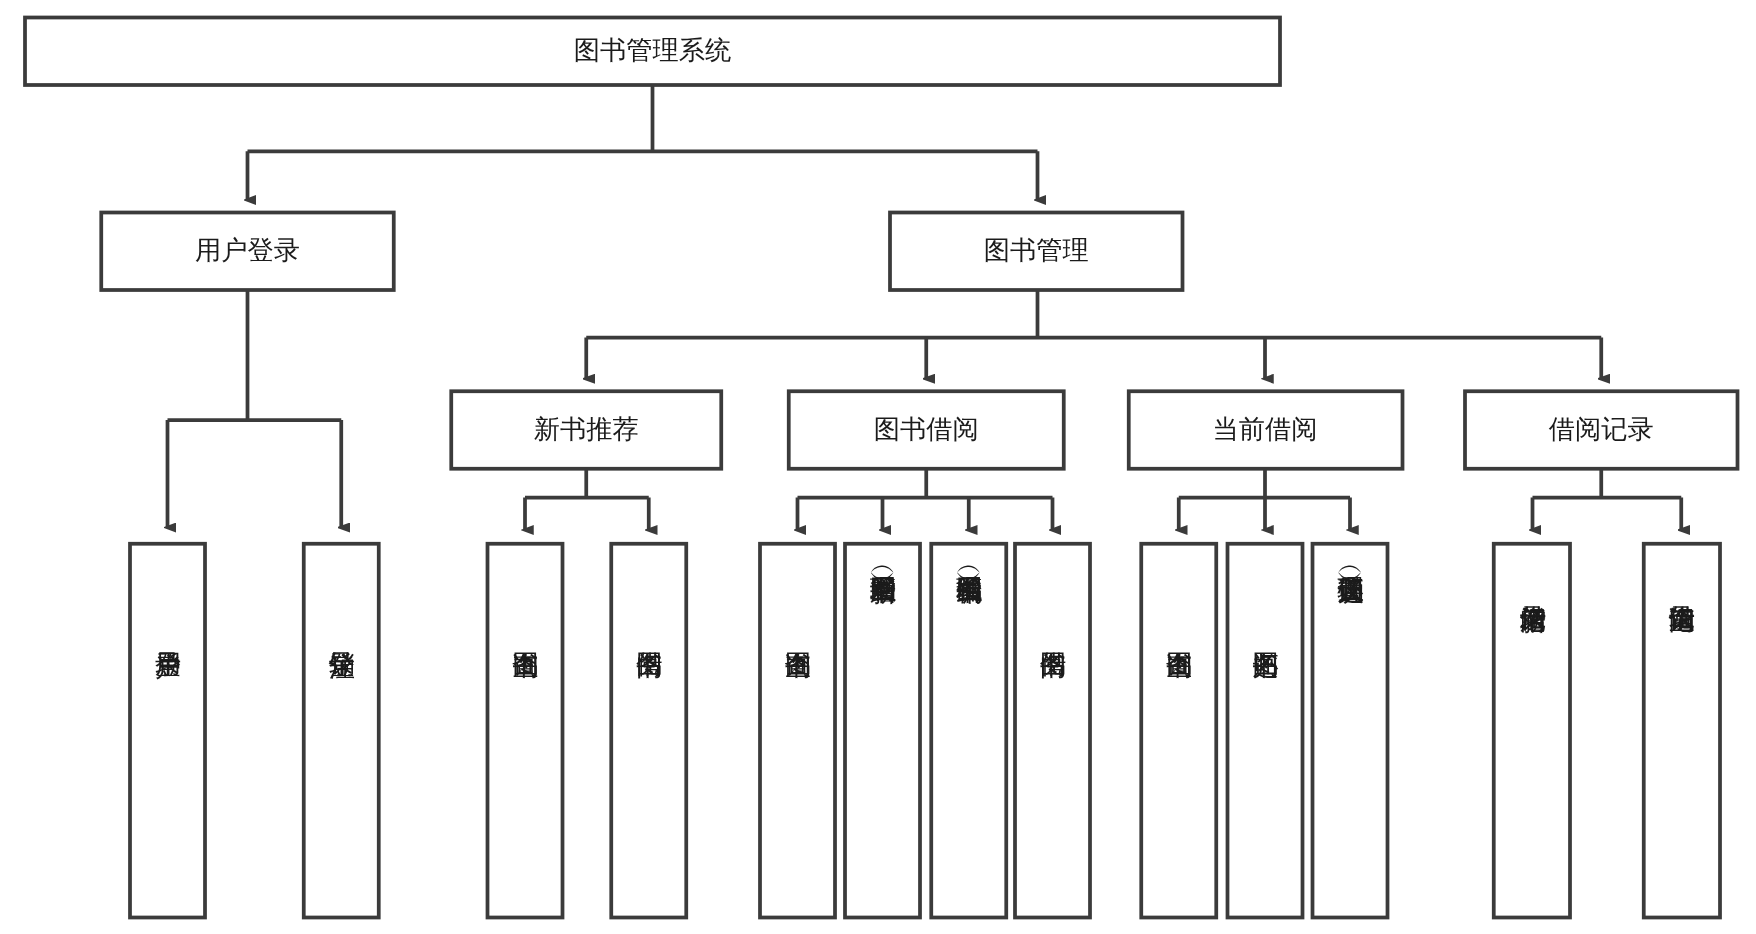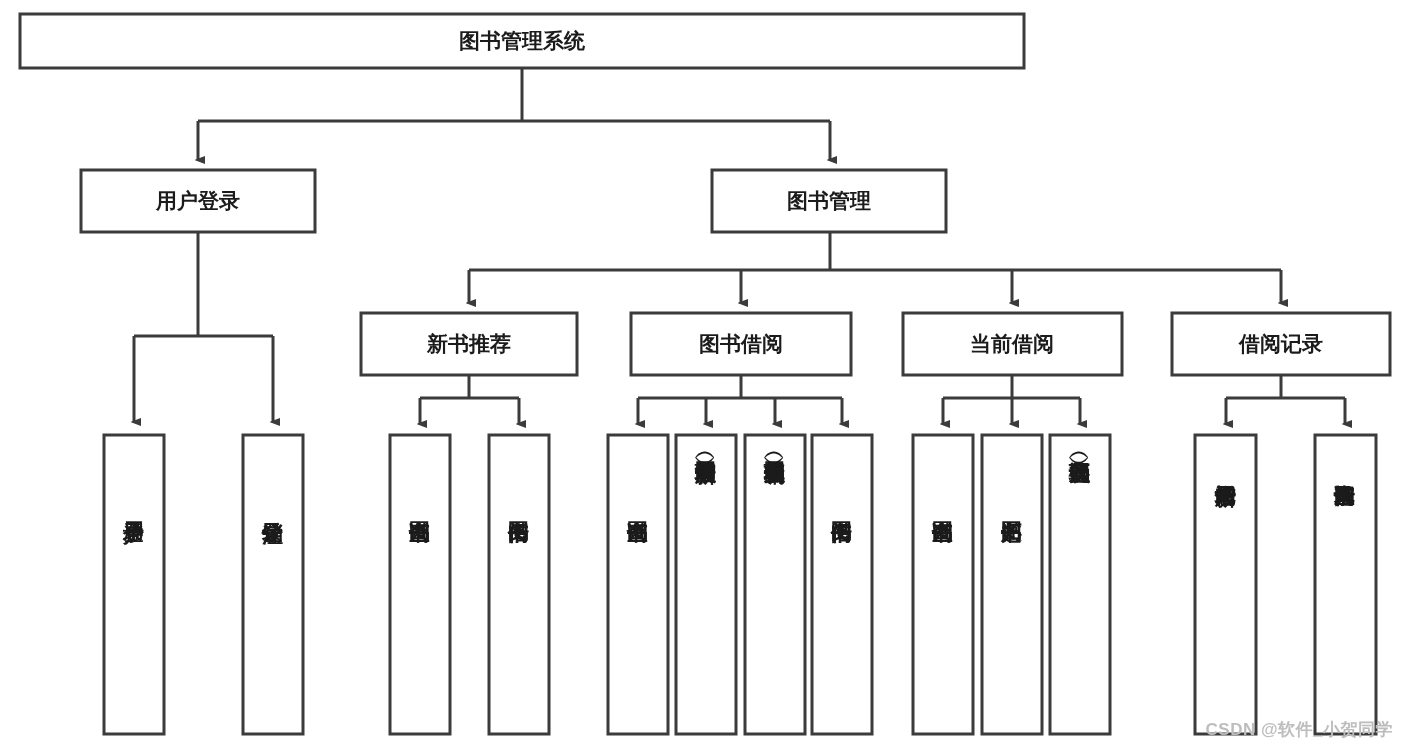--- a/index.html
+++ b/index.html
@@ -11,21 +11,20 @@
     width: 1405px;
     height: 747px;
     font-family: "Liberation Sans", "DejaVu Sans", sans-serif;
     overflow: hidden;
     position: relative;
   }
   #diagram-root {
     position: relative;
     width: 1405px;
     height: 747px;
-    font-weight: bold;
   }
   svg#flowchart {
     display: block;
     width: 1405px;
     height: 747px;
   }
   .node-box {
     fill: #ffffff;
     stroke: #3b3b3b;
     stroke-width: 3;
@@ -198,14 +197,13 @@
     <g>
       <rect class="node-box" x="1195" y="435" width="61" height="299"></rect>
       <text class="node-label-vertical" x="1226" y="468">新增借阅记录</text>
     </g>
     <g>
       <rect class="node-box" x="1315" y="435" width="61" height="299"></rect>
       <text class="node-label-vertical" x="1345" y="468">查询借阅记录</text>
     </g>
   </svg>
 
-  <div class="watermark-text">CSDN @软件_小贺同学</div>
 </div>
 
 </body></html>

